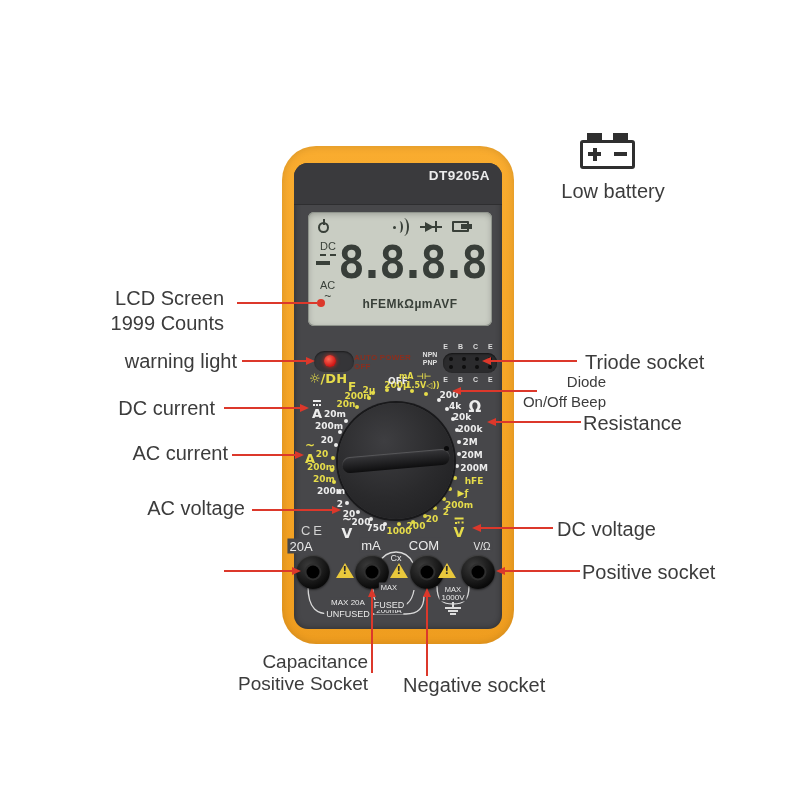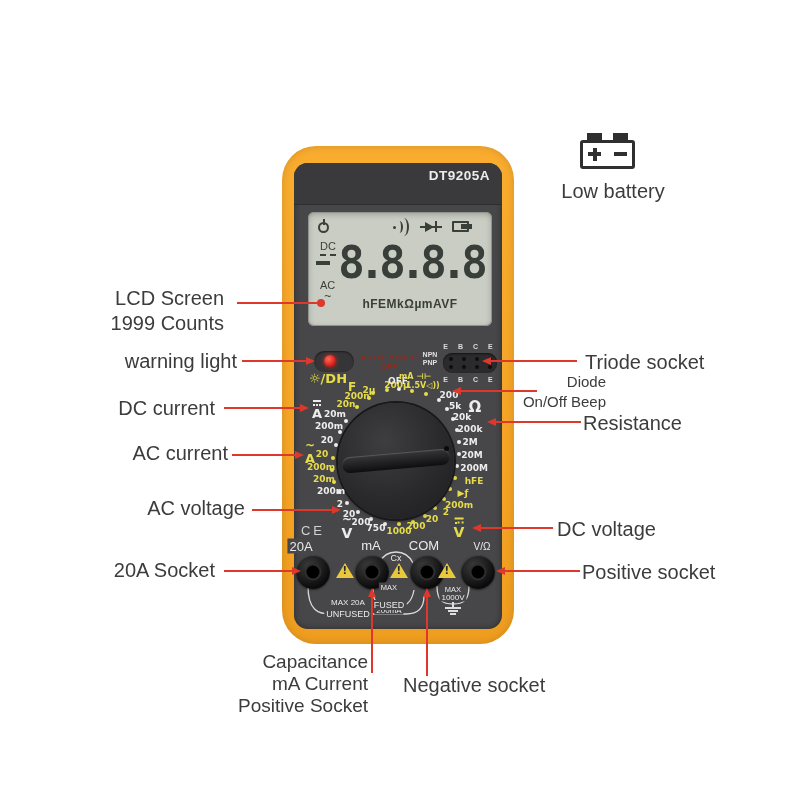--- a/index.html
+++ b/index.html
@@ -47,21 +47,21 @@
   .dio-line{left:420px;top:226px;width:22px;height:2px;background:#394039}
   .dio-tri{left:425px;top:222px;width:0;height:0;border-left:9px solid #394039;border-top:5px solid transparent;border-bottom:5px solid transparent}
   .dio-bar{left:435px;top:221px;width:2px;height:11px;background:#394039}
   .bat-body{left:452px;top:221px;width:17px;height:11px;border:2px solid #394039;border-radius:1px}
   .bat-nub{left:469px;top:224px;width:3px;height:5px;background:#394039}
   .bat-fill{left:461px;top:224px;width:6px;height:5px;background:#394039}
   
   .warn-pill{left:314px;top:351px;width:40px;height:21px;border-radius:11px;background:#353538;box-shadow:inset 0 1px 2px rgba(0,0,0,.5)}
   .warn-led{left:324px;top:355px;width:12px;height:12px;border-radius:50%;
     background:radial-gradient(circle at 38% 35%,#ff6a55,#cf1414 70%);box-shadow:0 0 4px rgba(255,40,20,.8)}
-  .apo{left:354px;top:353px;width:70px;text-align:center;font-size:8px;font-weight:bold;color:#8a2f1f;letter-spacing:.2px}
+  .apo{left:354px;top:353px;width:70px;text-align:left;font-size:8px;font-weight:bold;color:#8a2f1f;letter-spacing:.2px}
   .npnpnp{left:420px;top:351px;width:20px;text-align:center;font-size:7px;font-weight:bold;color:#e0e0e0;line-height:8px}
   .tr-socket{left:443px;top:353px;width:54px;height:20px;border-radius:9px;background:#2b2b2d;box-shadow:inset 0 1px 2px rgba(0,0,0,.6)}
   .tr-hole{position:absolute;width:4px;height:4px;border-radius:50%;background:#0e0e0e}
   .pins{position:absolute;width:54px;text-align:center;font-size:7px;font-weight:bold;color:#dcdcdc;letter-spacing:4px}
   
   .knob{left:338px;top:403px;width:116px;height:116px;border-radius:50%;
     background:radial-gradient(circle at 40% 33%,#3e3e41 0%,#2a2a2c 55%,#1d1d1f 100%);
     box-shadow:0 0 0 2px #19191b,0 2px 4px rgba(0,0,0,.4)}
   .pointer{left:342px;top:453px;width:108px;height:16px;border-radius:8px;transform:rotate(-5deg);
     background:linear-gradient(180deg,#37373a,#0e0e0f);box-shadow:inset 0 1px 1px rgba(255,255,255,.18)}
@@ -184,21 +184,21 @@
       <span class="mark yel" style="left: 352px; top: 387px; font-size: 12px;">F</span>
       <span class="mark yel" style="left: 357px; top: 396px;">200n</span>
       <span class="mark yel" style="left: 346px; top: 404px;">20n</span>
       <span class="mark yel" style="left: 369px; top: 390px;">2µ</span>
       <span class="mark yel" style="left: 385px; top: 385px; margin-left: 12px;">200µ</span>
       <span class="mark whi" style="left: 398px; top: 381px;">OFF</span>
       <span class="mark yel" style="left: 415px; top: 377px; font-size: 8px;">mA ⊣⊢</span>
       <span class="mark yel" style="left: 416px; top: 386px; font-size: 8px;">1.5V</span>
       <span class="mark yel" style="left: 433px; top: 386px; font-size: 8px;">◁))</span>
       <span class="mark whi" style="left: 449px; top: 395px;">200</span>
-      <span class="mark whi" style="left: 455px; top: 406px;">5k</span>
+      <span class="mark whi" style="left: 455px; top: 406px;">4k</span>
       <span class="mark whi" style="left: 475px; top: 407px; font-size: 15px;">Ω</span>
       <span class="mark whi" style="left: 462px; top: 417px;">20k</span>
       <span class="mark whi" style="left: 470px; top: 429px;">200k</span>
       <span class="mark whi" style="left: 470px; top: 442px;">2M</span>
       <span class="mark whi" style="left: 472px; top: 455px;">20M</span>
       <span class="mark whi" style="left: 474px; top: 468px;">200M</span>
       <span class="mark yel" style="left: 474px; top: 481px;">hFE</span>
       <span class="mark yel" style="left: 463px; top: 493px;">▶ƒ</span>
       <span class="mark yel" style="left: 459px; top: 505px;">200m</span>
       <span class="mark yel" style="left: 446px; top: 512px;">2</span>
@@ -274,32 +274,30 @@
   <div class="callout c" style="left:548px;top:179px;width:130px">Low battery</div>
 
   <div class="callout r" style="left:52px;top:286px;width:172px">
     <div>LCD Screen</div>
     <div>1999 Counts</div>
   </div>
   <div class="callout r" style="left:60px;top:349px;width:177px">warning light</div>
   <div class="callout r" style="left:57px;top:396px;width:158px">DC current</div>
   <div class="callout r" style="left:60px;top:441px;width:168px">AC current</div>
   <div class="callout r" style="left:57px;top:496px;width:188px">AC voltage</div>
-  <div class="callout r" style="left:57px;top:558px;width:158px">20A Socket</div>
   <div class="callout" style="left:585px;top:350px">Triode socket</div>
   <div class="callout r" style="left:518px;top:372px;width:88px;font-size:15px;line-height:20px">
     <div>Diode</div>
     <div>On/Off Beep</div>
   </div>
   <div class="callout" style="left:583px;top:411px">Resistance</div>
   <div class="callout" style="left:557px;top:517px">DC voltage</div>
   <div class="callout" style="left:582px;top:560px">Positive socket</div>
   <div class="callout r" style="left:220px;top:651px;width:148px;font-size:19px;line-height:22px">
     <div>Capacitance</div>
-    <div>mA Current</div>
     <div>Positive Socket</div>
   </div>
   <div class="callout" style="left:403px;top:673px">Negative socket</div>
 
   <div class="line" style="left:237px;top:302px;width:80px"></div>
   <div class="ldot" style="left:317px;top:299px"></div>
   <div class="line" style="left:242px;top:360px;width:64px"></div>
   <div class="ah right" style="left:306px;top:357px"></div>
   <div class="line" style="left:224px;top:407px;width:76px"></div>
   <div class="ah right" style="left:300px;top:404px"></div>

